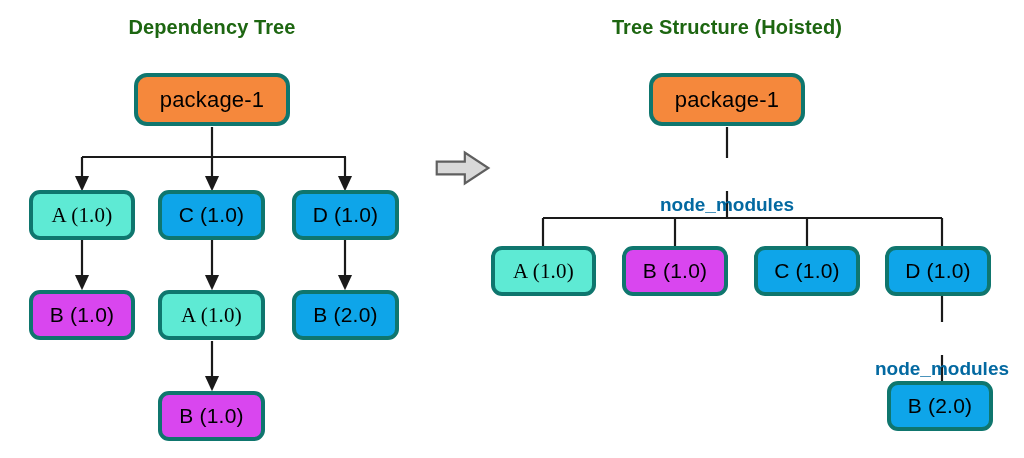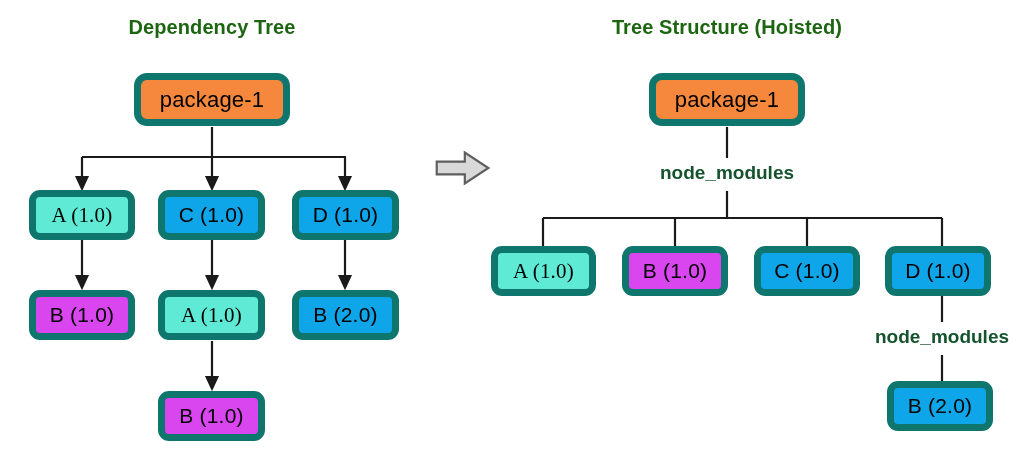--- a/index.html
+++ b/index.html
@@ -32,21 +32,21 @@
     color: #1d6611;
     font-size: 20px;
     font-weight: bold;
     letter-spacing: 0.1px;
     white-space: nowrap;
     text-align: center;
   }
   .node {
     position: absolute;
     box-sizing: border-box;
-    border: 7px solid #0f766e;
+    border: 4px solid #0f766e;
     border-radius: 11px;
     background: #ffffff;
     display: flex;
     align-items: center;
     justify-content: center;
     font-size: 21px;
     color: #000000;
     white-space: nowrap;
     letter-spacing: 0.2px;
   }
@@ -60,25 +60,26 @@
     font-family: Liberation Serif, serif;
   }
   .node.pkg-b {
     background: #d946ef;
   }
   .node.plain {
     background: #0ea5e9;
   }
   .folder-label {
     position: absolute;
-    color: #14532d;
+    color: #0369a1;
     font-size: 19px;
     font-weight: bold;
     white-space: nowrap;
     text-align: center;
+    margin-top: 32px;
   }
   .hoist-arrow {
     position: absolute;
   }
 </style>
 </head>
 <body>
 
 <div id="canvas">
 

